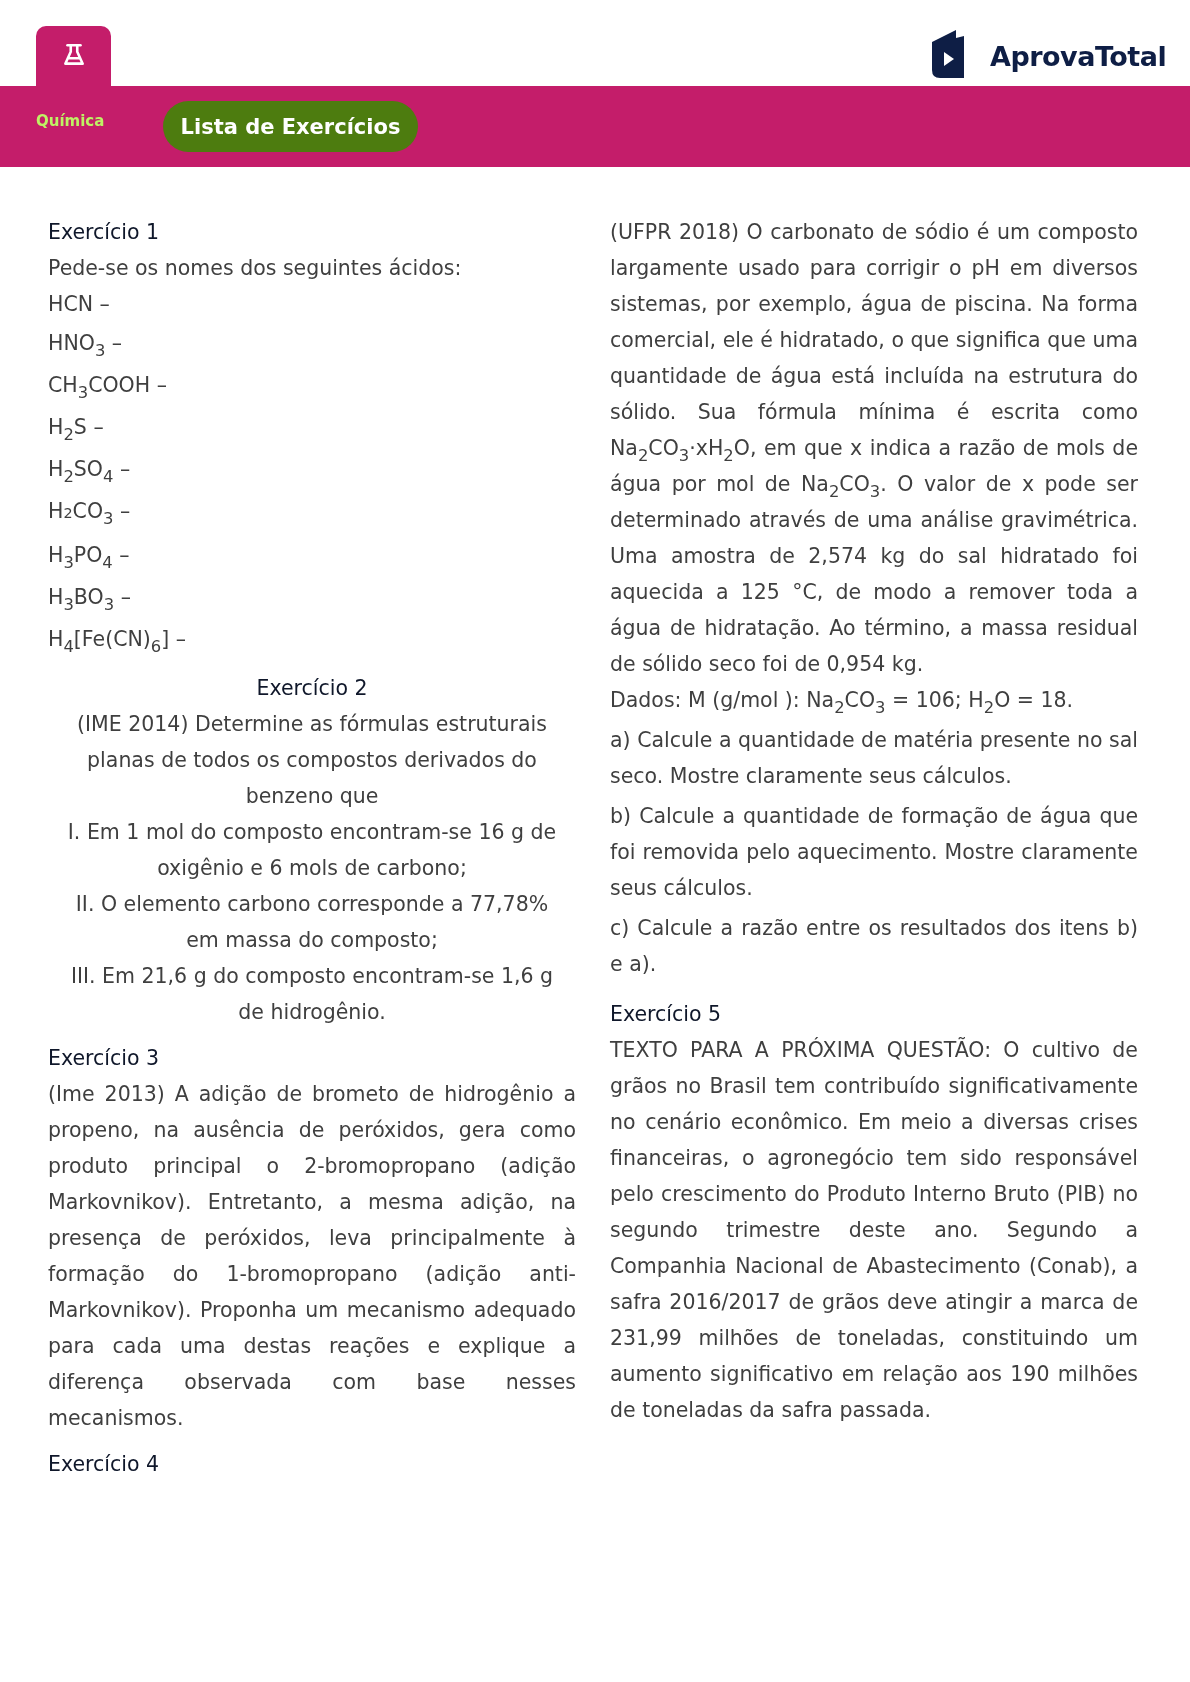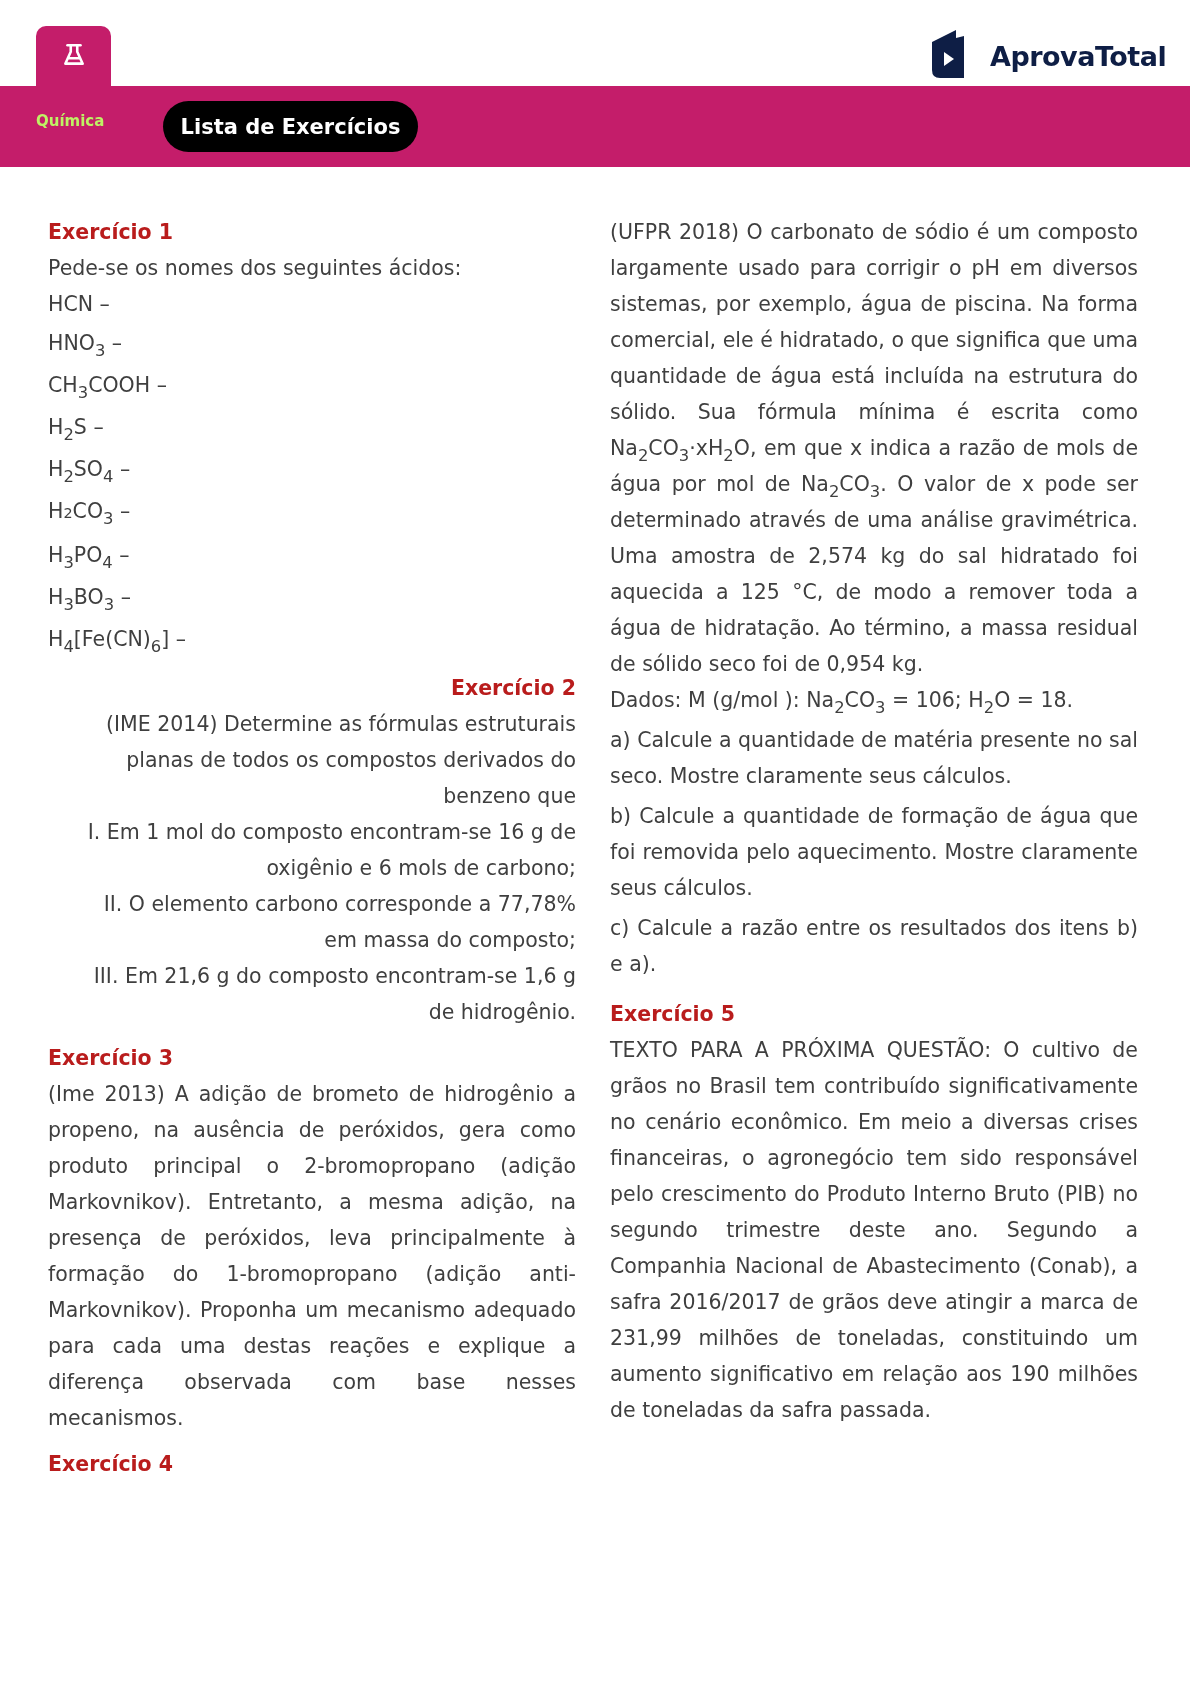--- a/index.html
+++ b/index.html
@@ -24,31 +24,31 @@
   .header-bar {
     position: absolute; left: 0; top: 86px; width: 1190px; height: 81px;
     background: #c41d6a;
   }
   .crumb-subject {
     position: absolute; left: 36px; top: 26px; font-size: 15px; font-weight: bold;
     color: #bef264;
   }
   .crumb-pill {
     position: absolute; left: 163px; top: 15px; height: 51px; width: 255px;
-    background: #000000; border-radius: 26px; color: #ffffff;
+    background: #4d7c0f; border-radius: 26px; color: #ffffff;
     font-size: 21px; font-weight: bold;
     display: flex; align-items: center; justify-content: center;
   }
   .col {
     position: absolute; top: 214px; width: 528px;
     font-size: 20.5px; line-height: 36px; text-align: justify;
   }
   .col-left { left: 48px; }
   .col-right { left: 610px; width: 528px; }
-  .ex-title { font-weight: bold; color: #b91c1c; }
+  .ex-title { font-weight: normal; color: #0f172a; }
   .gap { height: 10px; }
   .gap-s { height: 4px; }
   .formula { line-height: 42px; }
   sub { font-size: 0.8em; vertical-align: -0.35em; line-height: 0; }
   p { margin: 0; }
 </style>
 </head>
 <body>
 
 <div class="tab-icon">
@@ -86,21 +86,21 @@
       <p class="formula">CH<sub>3</sub>COOH –</p>
       <p class="formula">H<sub>2</sub>S –</p>
       <p class="formula">H<sub>2</sub>SO<sub>4</sub> –</p>
       <p class="formula">H<span style="font-size:0.7em">2</span>CO<sub>3</sub> –</p>
       <p class="formula">H<sub>3</sub>PO<sub>4</sub> –</p>
       <p class="formula">H<sub>3</sub>BO<sub>3</sub> –</p>
       <p class="formula">H<sub>4</sub>[Fe(CN)<sub>6</sub>] –</p>
     </div>
   </section>
   <div class="gap"></div>
-  <section style="text-align:right">
+  <section style="text-align:center">
     <p class="ex-title">Exercício 2</p>
     <p>(IME 2014) Determine as fórmulas estruturais</p>
     <p>planas de todos os compostos derivados do</p>
     <p>benzeno que</p>
     <p>I. Em 1 mol do composto encontram-se 16 g de</p>
     <p>oxigênio e 6 mols de carbono;</p>
     <p>II. O elemento carbono corresponde a 77,78%</p>
     <p>em massa do composto;</p>
     <p>III. Em 21,6 g do composto encontram-se 1,6 g</p>
     <p>de hidrogênio.</p>

